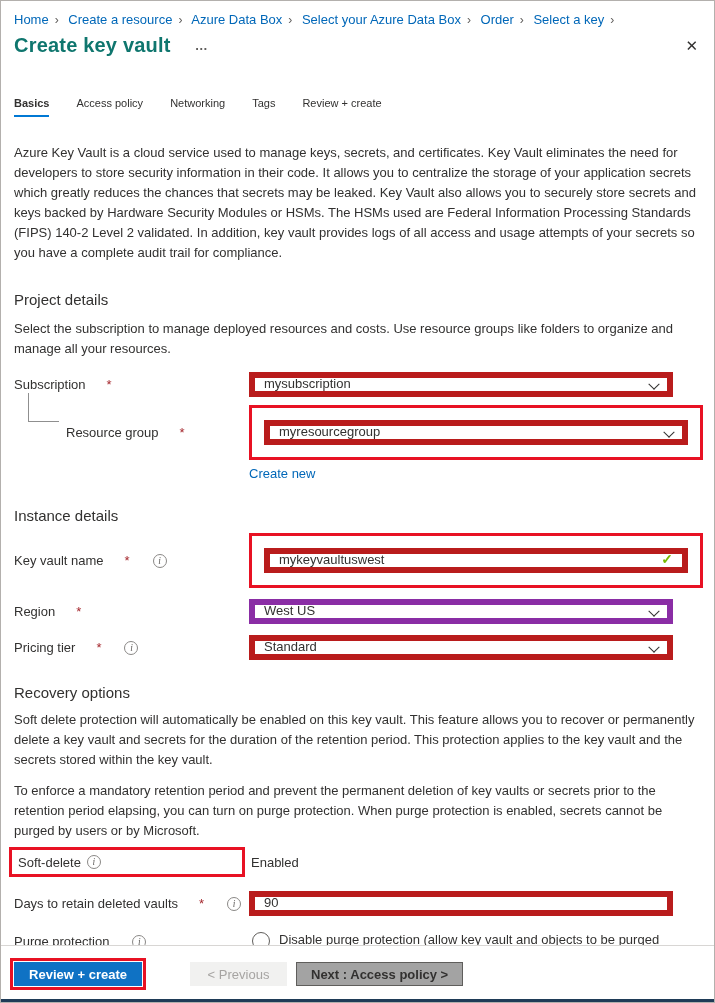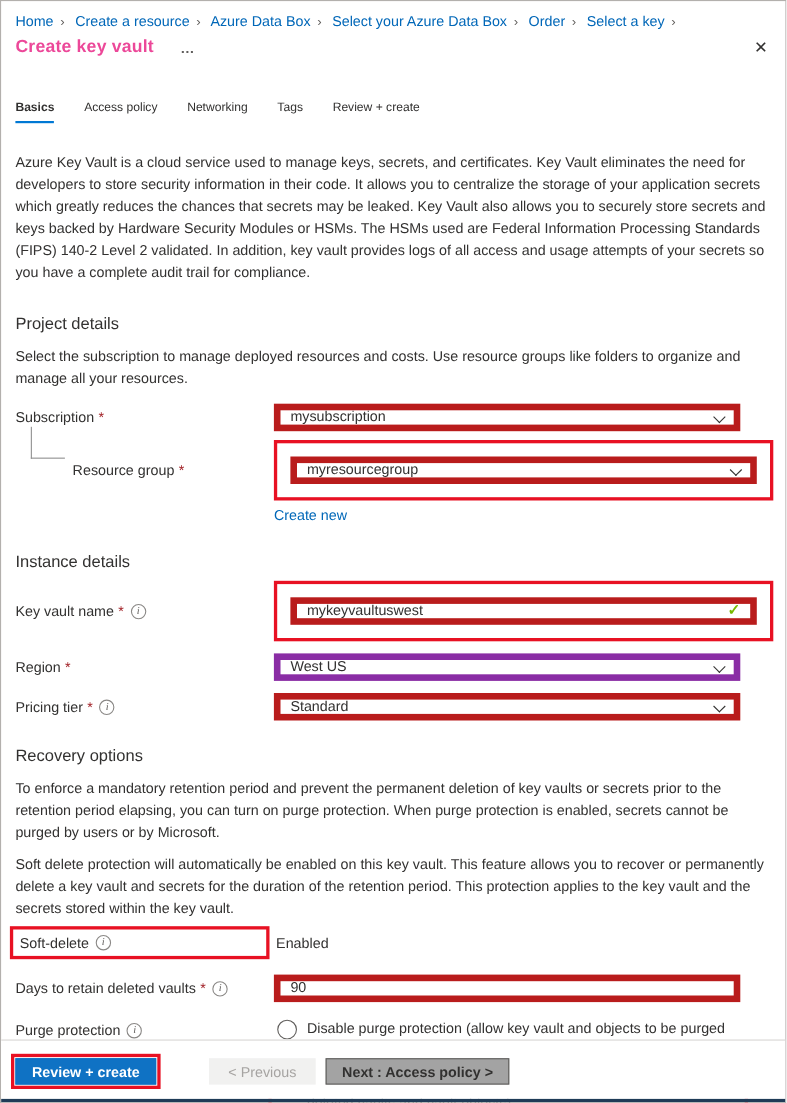--- a/index.html
+++ b/index.html
@@ -11,36 +11,36 @@
   }
   .content { padding:11px 14px 0 13px; }
 
   
   .breadcrumb { font-size:13px; white-space:nowrap; }
   .breadcrumb a { color:#0067b8; text-decoration:none; cursor:pointer; }
   .breadcrumb .sep { color:#605e5c; margin:0 6px; font-size:12px; }
 
   
   .title-row { display:flex; align-items:center; margin-top:7px; }
-  .page-title { font-size:16px; font-weight:700; color:#ec4899; letter-spacing:.2px; }
+  .page-title { font-size:20px; font-weight:700; color:#0f766e; letter-spacing:.2px; }
   .ellipsis { margin-left:24px; color:#605e5c; font-weight:700; letter-spacing:1px; cursor:pointer; }
   .close { margin-left:auto; font-size:15px; color:#323130; cursor:pointer; padding-right:2px; }
 
   
   .tabs { display:flex; gap:27px; margin-top:40px; font-size:11px; }
   .tab { padding-bottom:6px; cursor:pointer; border-bottom:2.5px solid transparent; }
   .tab.active { font-weight:700; border-bottom-color:#0078d4; }
 
   .intro { margin-top:26px; line-height:20px; }
   .section-heading { margin-top:28px; font-size:15px; }
   .section-desc { margin-top:11px; line-height:20px; }
 
   
   .form-row { display:flex; align-items:center; margin-top:13px; position:relative; }
-  .row-label { width:235px; flex:none; display:flex; align-items:center; gap:6px; }
+  .row-label { width:235px; flex:none; display:flex; align-items:center; gap:23px; }
   .row-label.indent { padding-left:52px; }
   .req { color:#a4262c; margin-left:-2px; }
   .info-circle {
     flex:none; width:14px; height:14px; border-radius:50%; border:1px solid #8a8886;
     color:#605e5c; font-size:9.5px; font-style:italic;
     font-family:"Liberation Serif", serif;
     display:inline-flex; align-items:center; justify-content:center;
   }
   .control {
     width:424px; flex:none; height:25px; border:6px solid #b91c1c; background:#fff;
@@ -204,22 +204,22 @@
           <span class="req">*</span>
         <span class="info-circle">i</span>
       </div>
       <div class="control">
         <span>Standard</span>
         <span class="chevron"></span>
       </div>
     </div>
 
     <div class="section-heading" style="margin-top:24px">Recovery options</div>
+    <p class="section-desc" style="margin-top:9px">Soft delete protection will automatically be enabled on this key vault. This feature allows you to recover or permanently delete a key vault and secrets for the duration of the retention period. This protection applies to the key vault and the secrets stored within the key vault.</p>
     <p class="section-desc" style="margin-top:11px">To enforce a mandatory retention period and prevent the permanent deletion of key vaults or secrets prior to the retention period elapsing, you can turn on purge protection. When purge protection is enabled, secrets cannot be purged by users or by Microsoft.</p>
-    <p class="section-desc" style="margin-top:9px">Soft delete protection will automatically be enabled on this key vault. This feature allows you to recover or permanently delete a key vault and secrets for the duration of the retention period. This protection applies to the key vault and the secrets stored within the key vault.</p>
 
     <div class="softdelete-frame">
       <div class="sd-label">
         <span>Soft-delete</span>
         <span class="info-circle">i</span>
       </div>
       <span>Enabled</span>
     </div>
 
     <div class="form-row" style="margin-top:14px">

